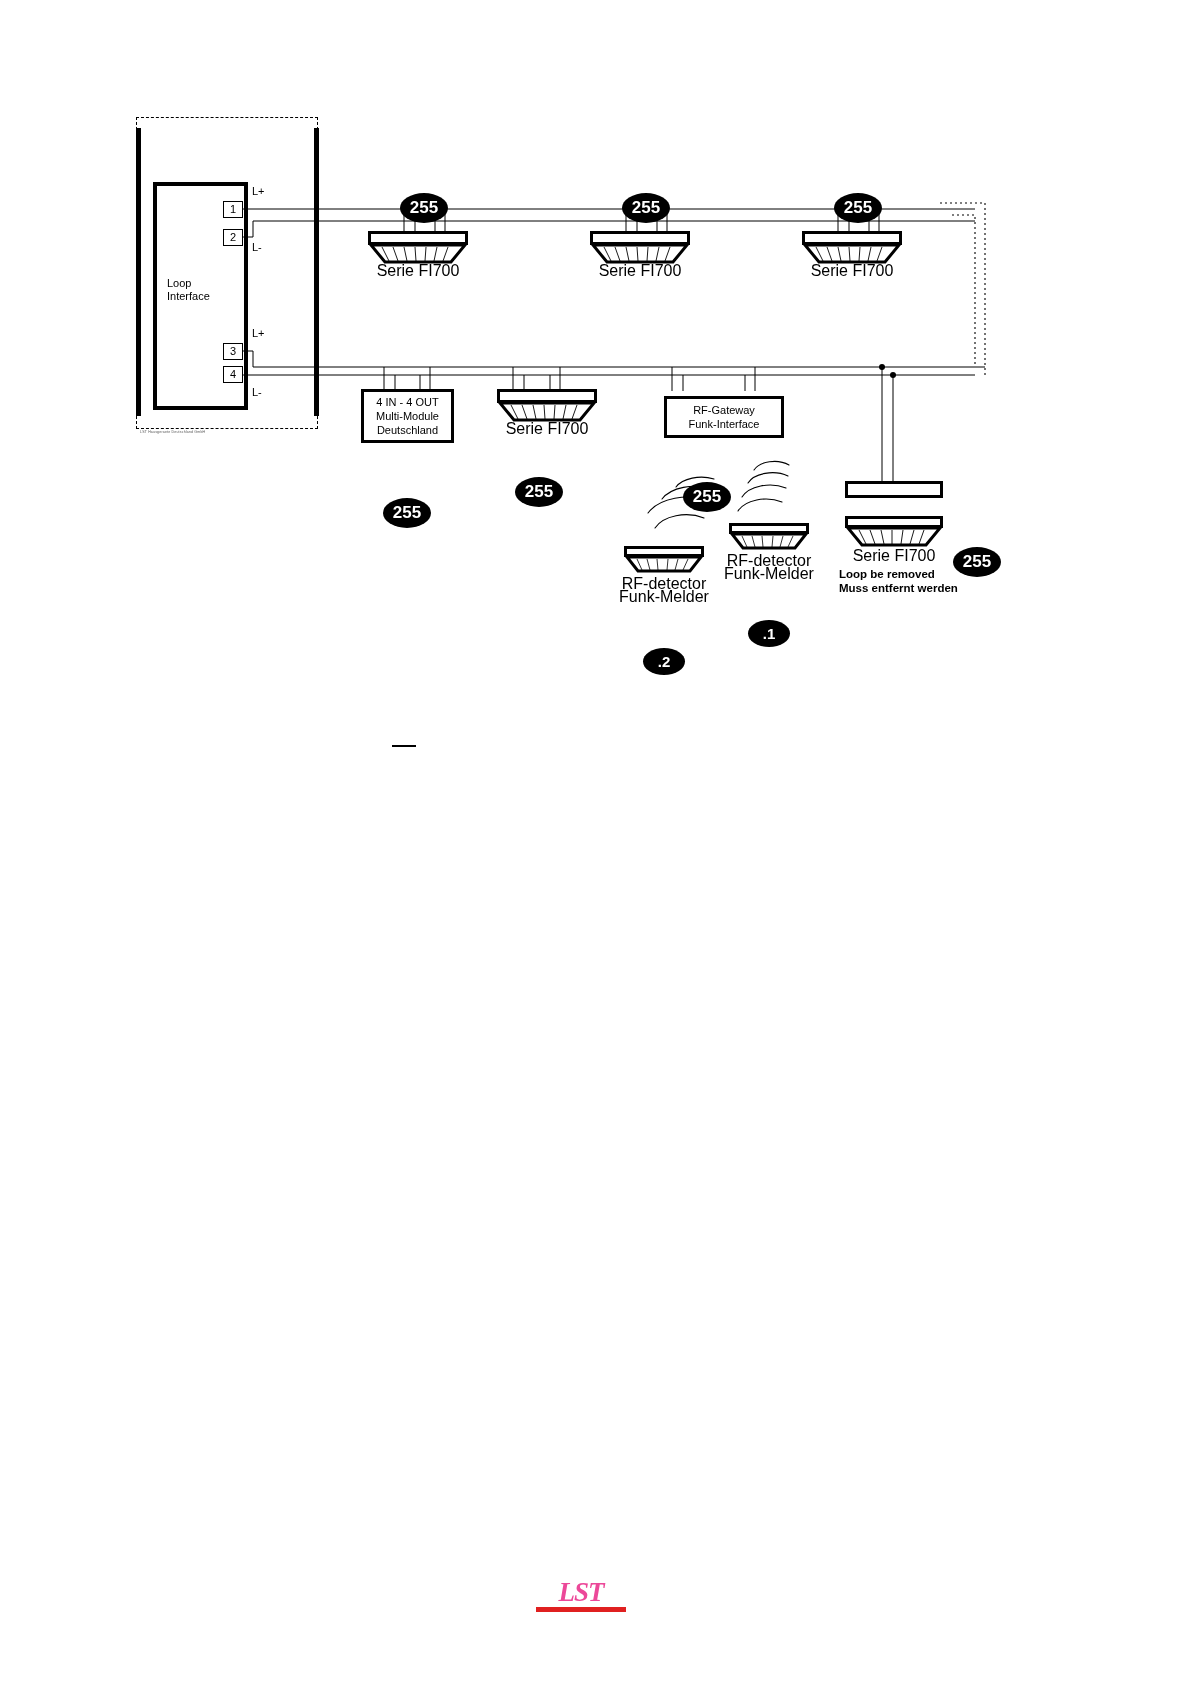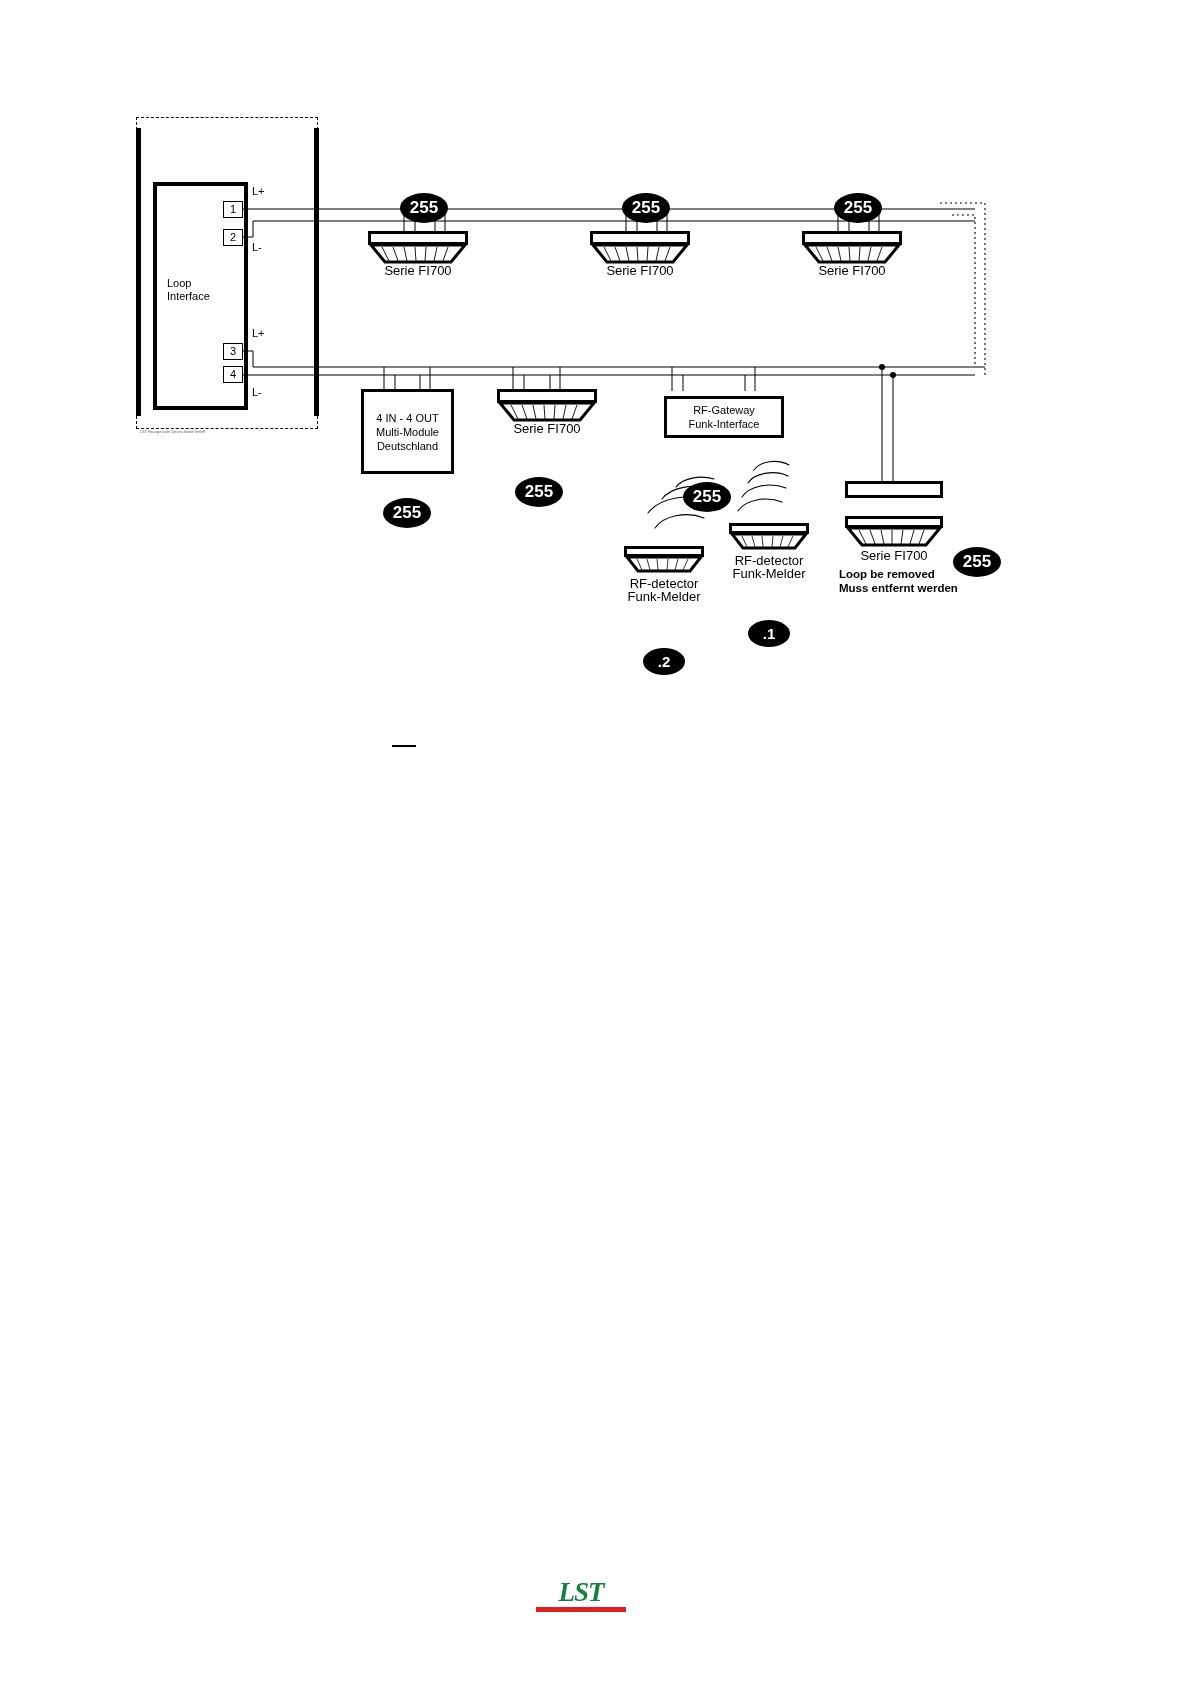--- a/index.html
+++ b/index.html
@@ -1,20 +1,20 @@
 <!DOCTYPE html>
 <html><head>
 <meta charset="utf-8">
 <style>
   html,body{margin:0;padding:0;background:#ffffff;}
   body{width:1190px;height:1684px;position:relative;font-family:"Liberation Sans",sans-serif;color:#000;}
 
   
   .abs{position:absolute;}
-  .lbl-c{font-size:13px;line-height:13px;text-align:center;white-space:nowrap;}
+  .lbl-c{font-size:16px;line-height:13px;text-align:center;white-space:nowrap;}
   .lbl-bold{font-size:11.5px;line-height:14px;font-weight:bold;white-space:nowrap;}
 
   
   #panel-dashed{
     left:136px;top:117px;width:182px;height:312px;
     border-top:1px dashed #000;border-left:1px dashed #000;
     border-right:1px dashed #000;border-bottom:1px dashed #000;
     box-sizing:border-box;
   }
   
@@ -67,21 +67,21 @@
     display:flex;align-items:center;justify-content:center;
     font-weight:bold;font-family:"Liberation Sans",sans-serif;margin-top:32px;
   }
   .bubble-255{width:48px;height:30px;font-size:17px;}
   .bubble-sm{width:42px;height:27px;font-size:15px;}
 
   
   #footer-logo{left:536px;top:1578px;width:90px;}
   #logo-text{
     font-family:"Liberation Serif",serif;font-style:italic;font-weight:bold;
-    font-size:27px;line-height:28px;color:#15803d;letter-spacing:-1px;
+    font-size:27px;line-height:28px;color:#ec4899;letter-spacing:-1px;
     text-align:center;
   }
   #logo-bar{height:5px;background:#e02020;margin-top:1px;}
 
   
   #page-rule{left:392px;top:745px;width:24px;height:1.5px;background:#000;}
 </style>
 </head>
 <body>
 
@@ -230,21 +230,21 @@
         <line x1="58" y1="2" x2="57" y2="16"></line>
           <line x1="69" y1="2" x2="66" y2="16"></line>
         <line x1="80" y1="2" x2="75" y2="16"></line>
       </g>
     </svg>
   </div>
 </div>
 <div class="abs lbl-c" style="left:802px;top:264px;width:100px;">Serie FI700</div>
 <div class="abs bubble bubble-255" style="left:834px;top:161px;">255</div>
 
-<div class="abs modbox" style="left:361px;top:389px;width:93px;height:85px;">
+<div class="abs modbox" style="left:361px;top:389px;width:93px;height:54px;">
   <span>4 IN - 4 OUT</span>
   <span>Multi-Module</span>
   <span>Deutschland</span>
 </div>
 <div class="abs bubble bubble-255" style="left:383px;top:466px;">255</div>
 
 <div class="abs" style="left:497px;top:389px;">
   <div class="detector">
     <div class="det-base"></div>
     <svg width="100" height="19">

